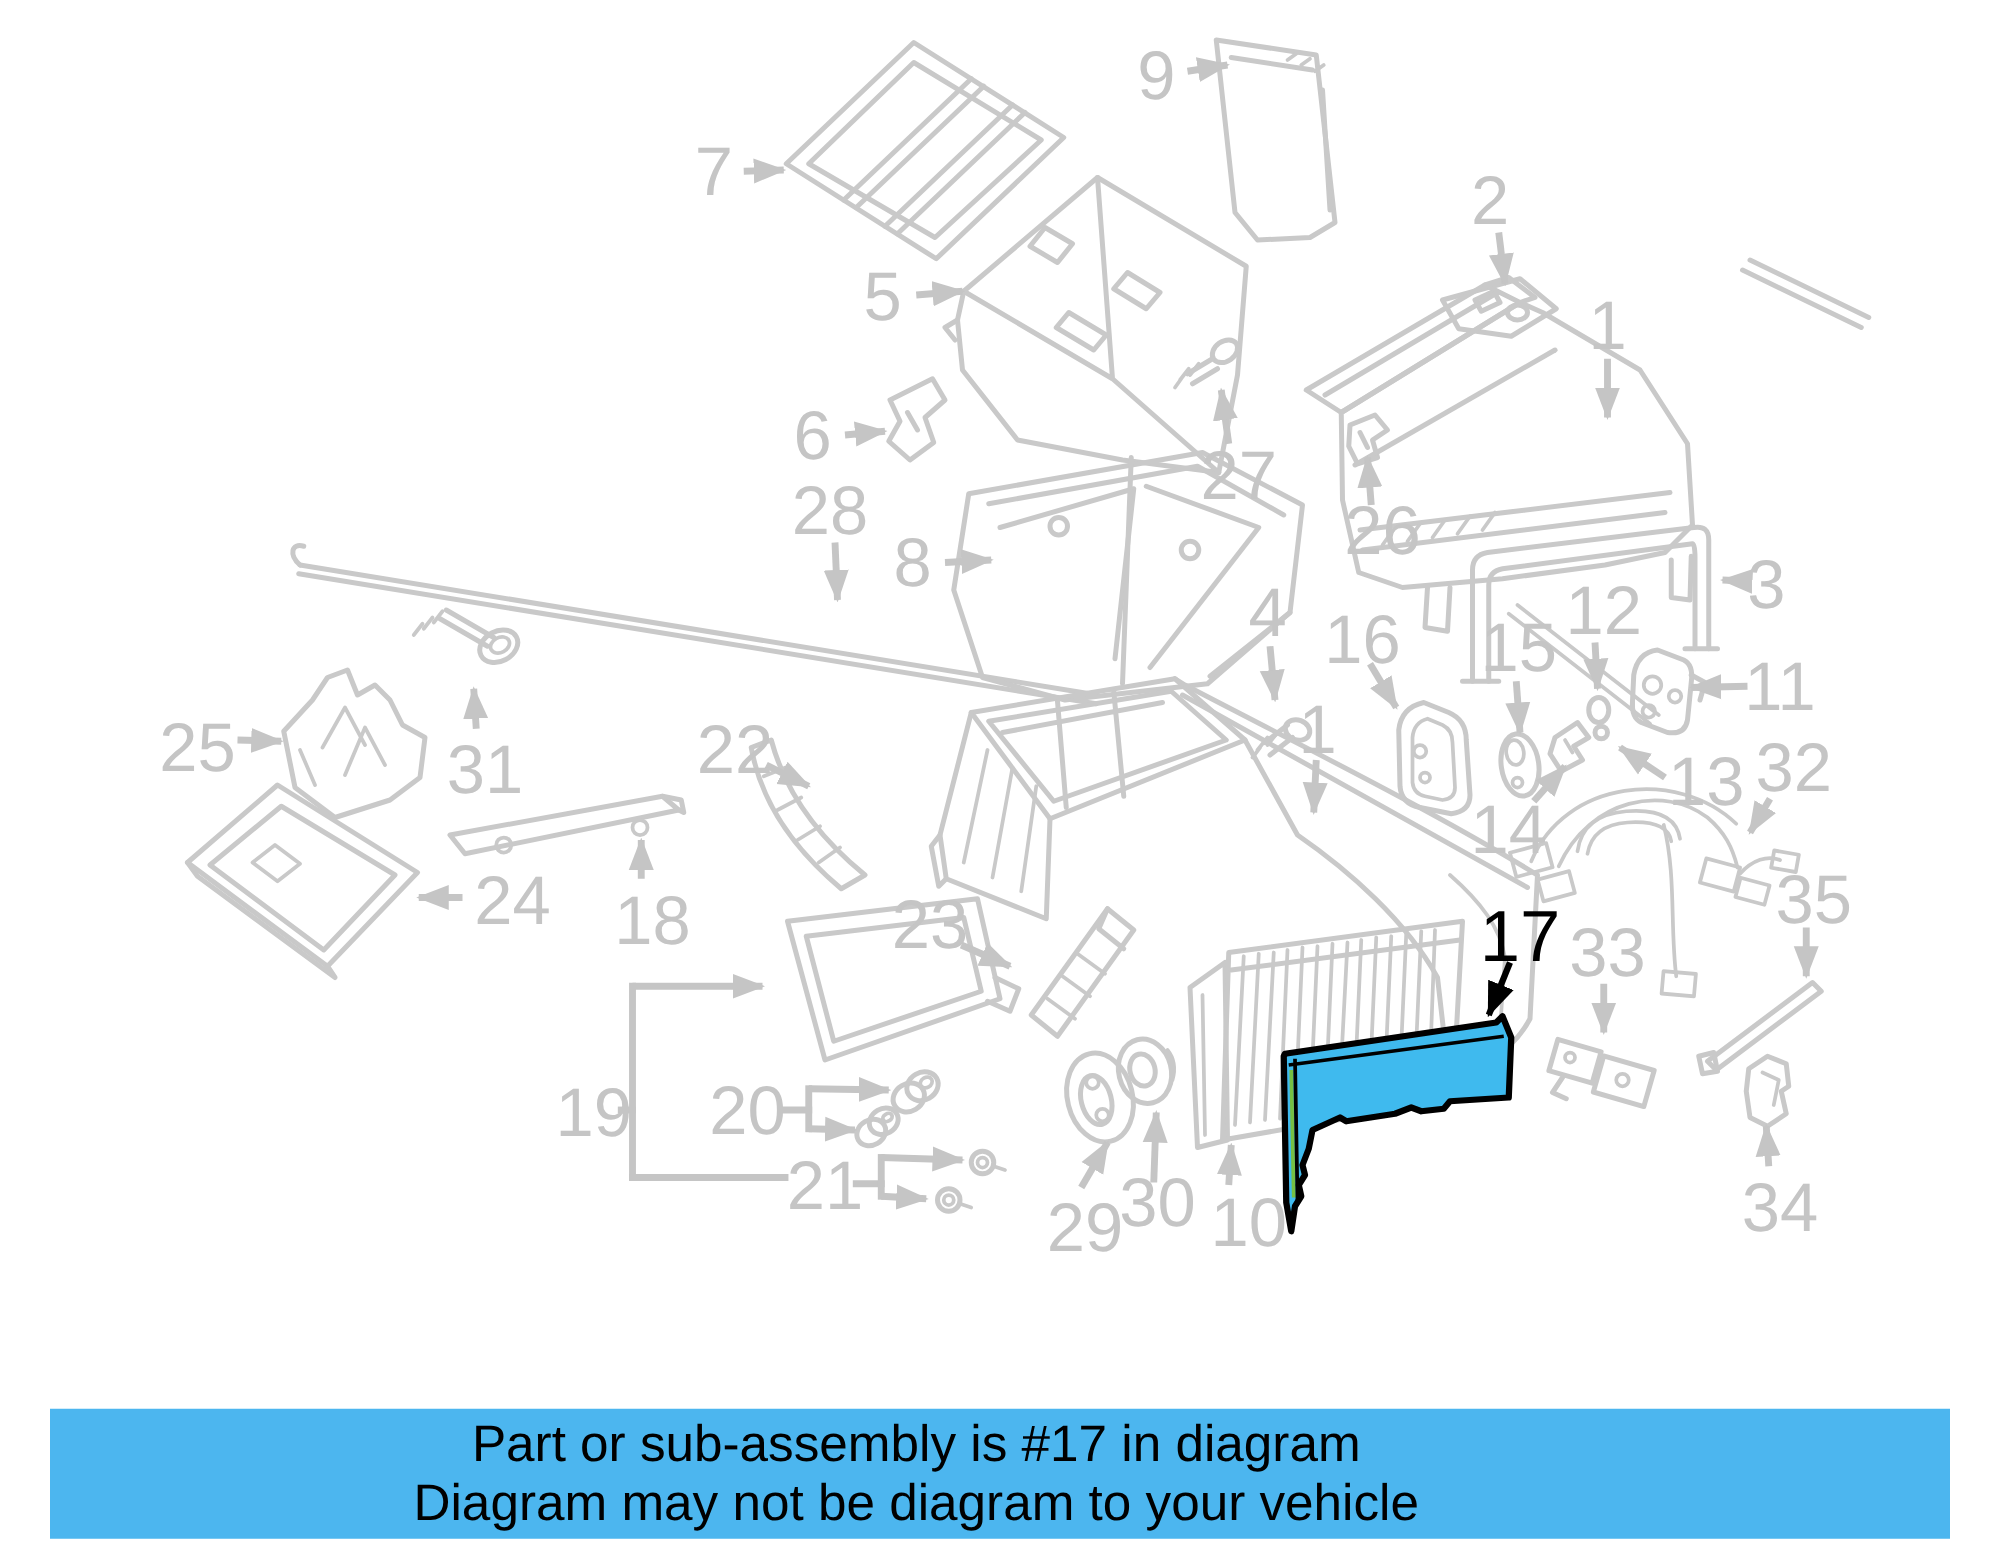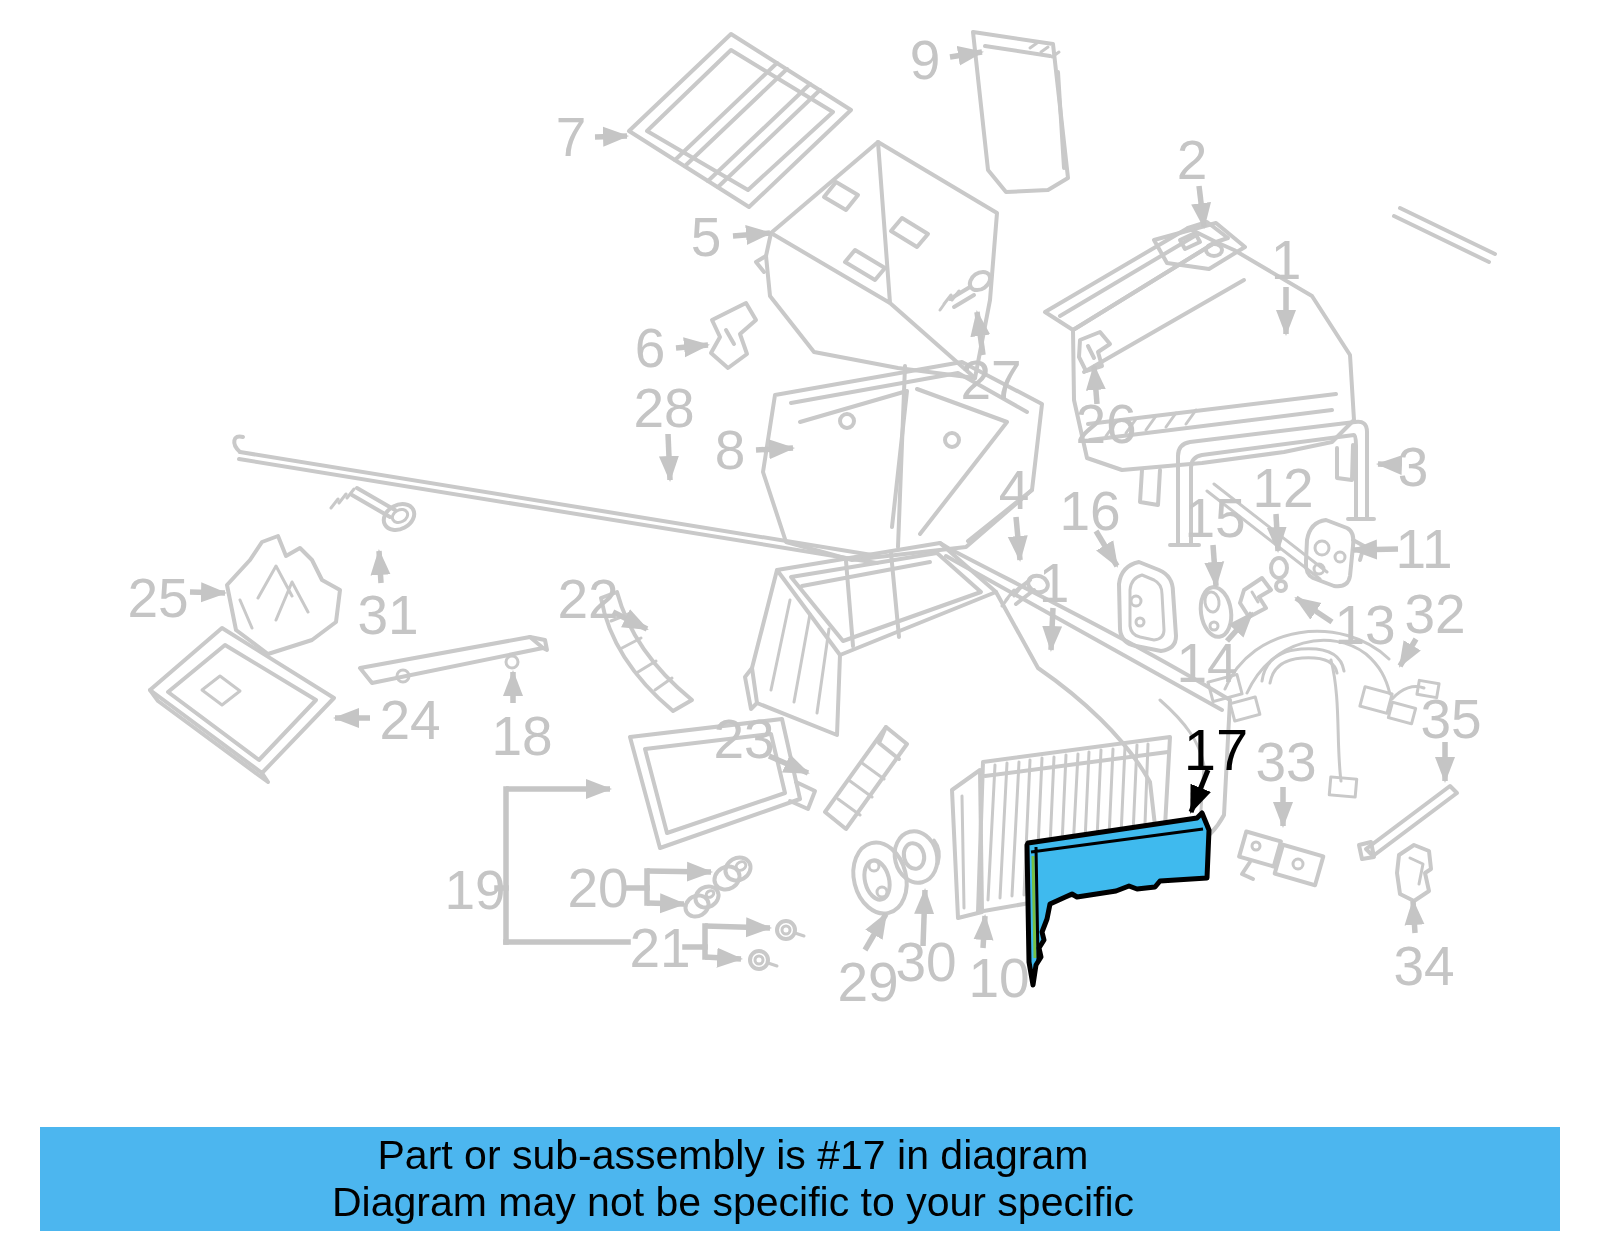--- a/index.html
+++ b/index.html
@@ -377,16 +377,16 @@
         <text x="660" y="948" class="plbl">21</text>
         <text x="868" y="982" class="plbl">29</text>
         <text x="926" y="962" class="plbl">30</text>
         <text x="999" y="978" class="plbl">10</text>
         <text x="1424" y="966" class="plbl">34</text>
       </g>
   </svg>
 
   <div class="banner" id="banner">
     <div>Part or sub-assembly is #17 in diagram</div>
-    <div>Diagram may not be specific to your specific</div>
+    <div>Diagram may not be diagram to your vehicle</div>
   </div>
 
 </div>
 
 </body></html>

